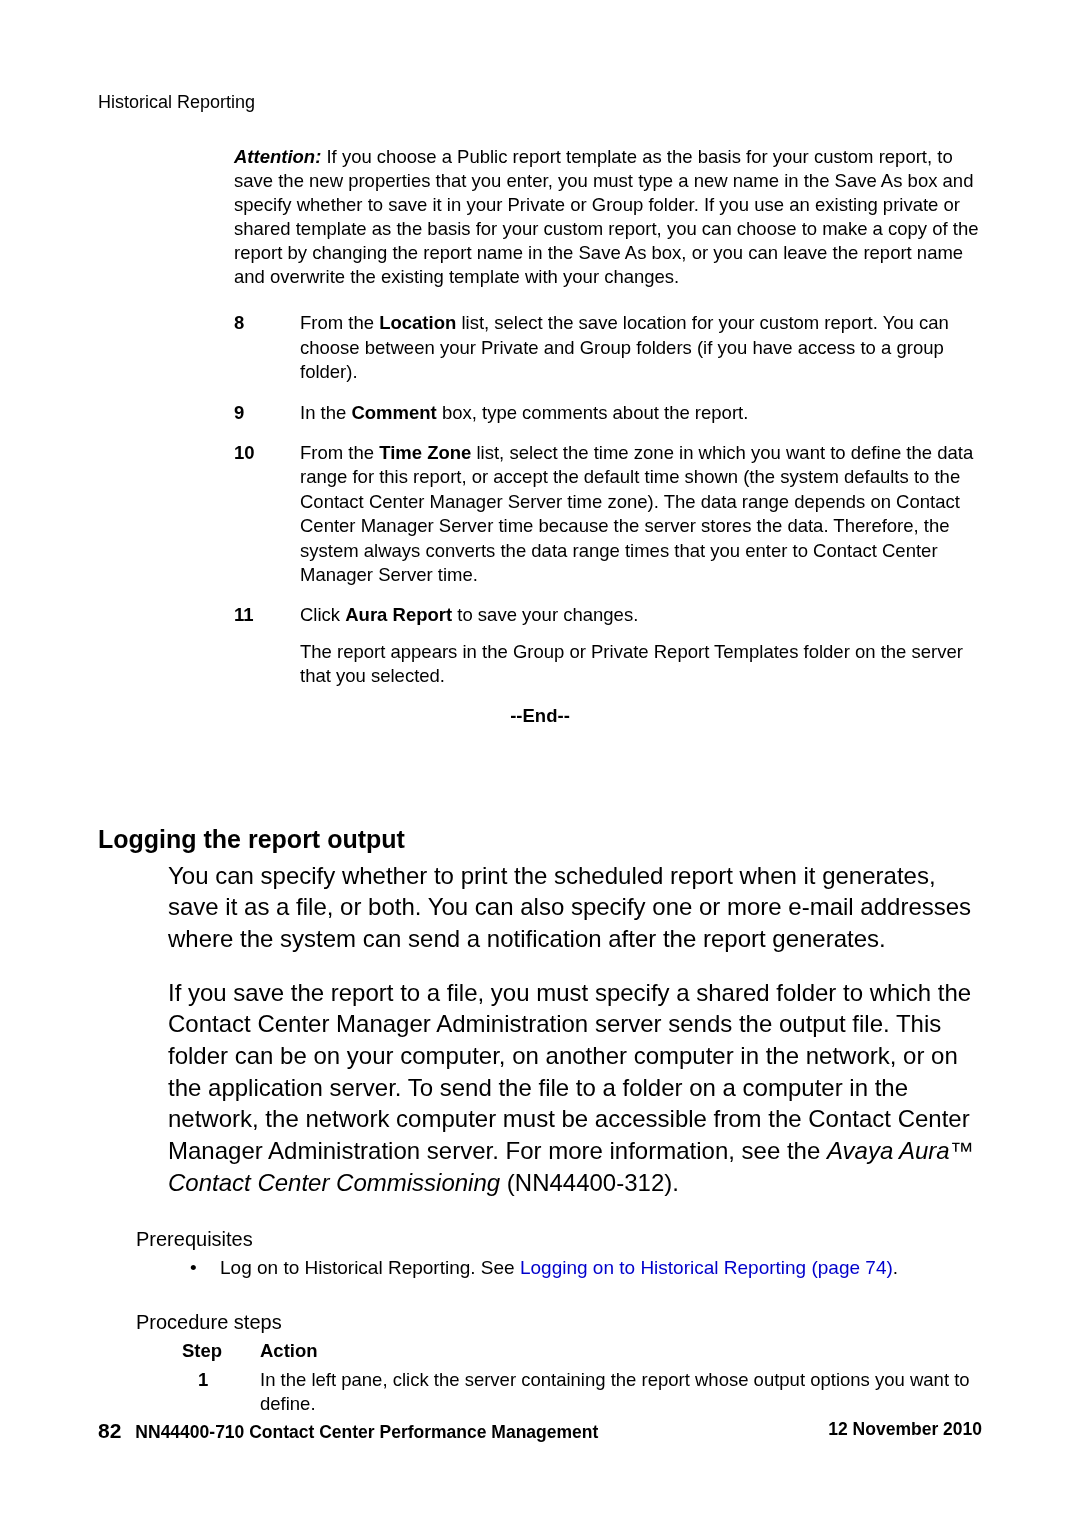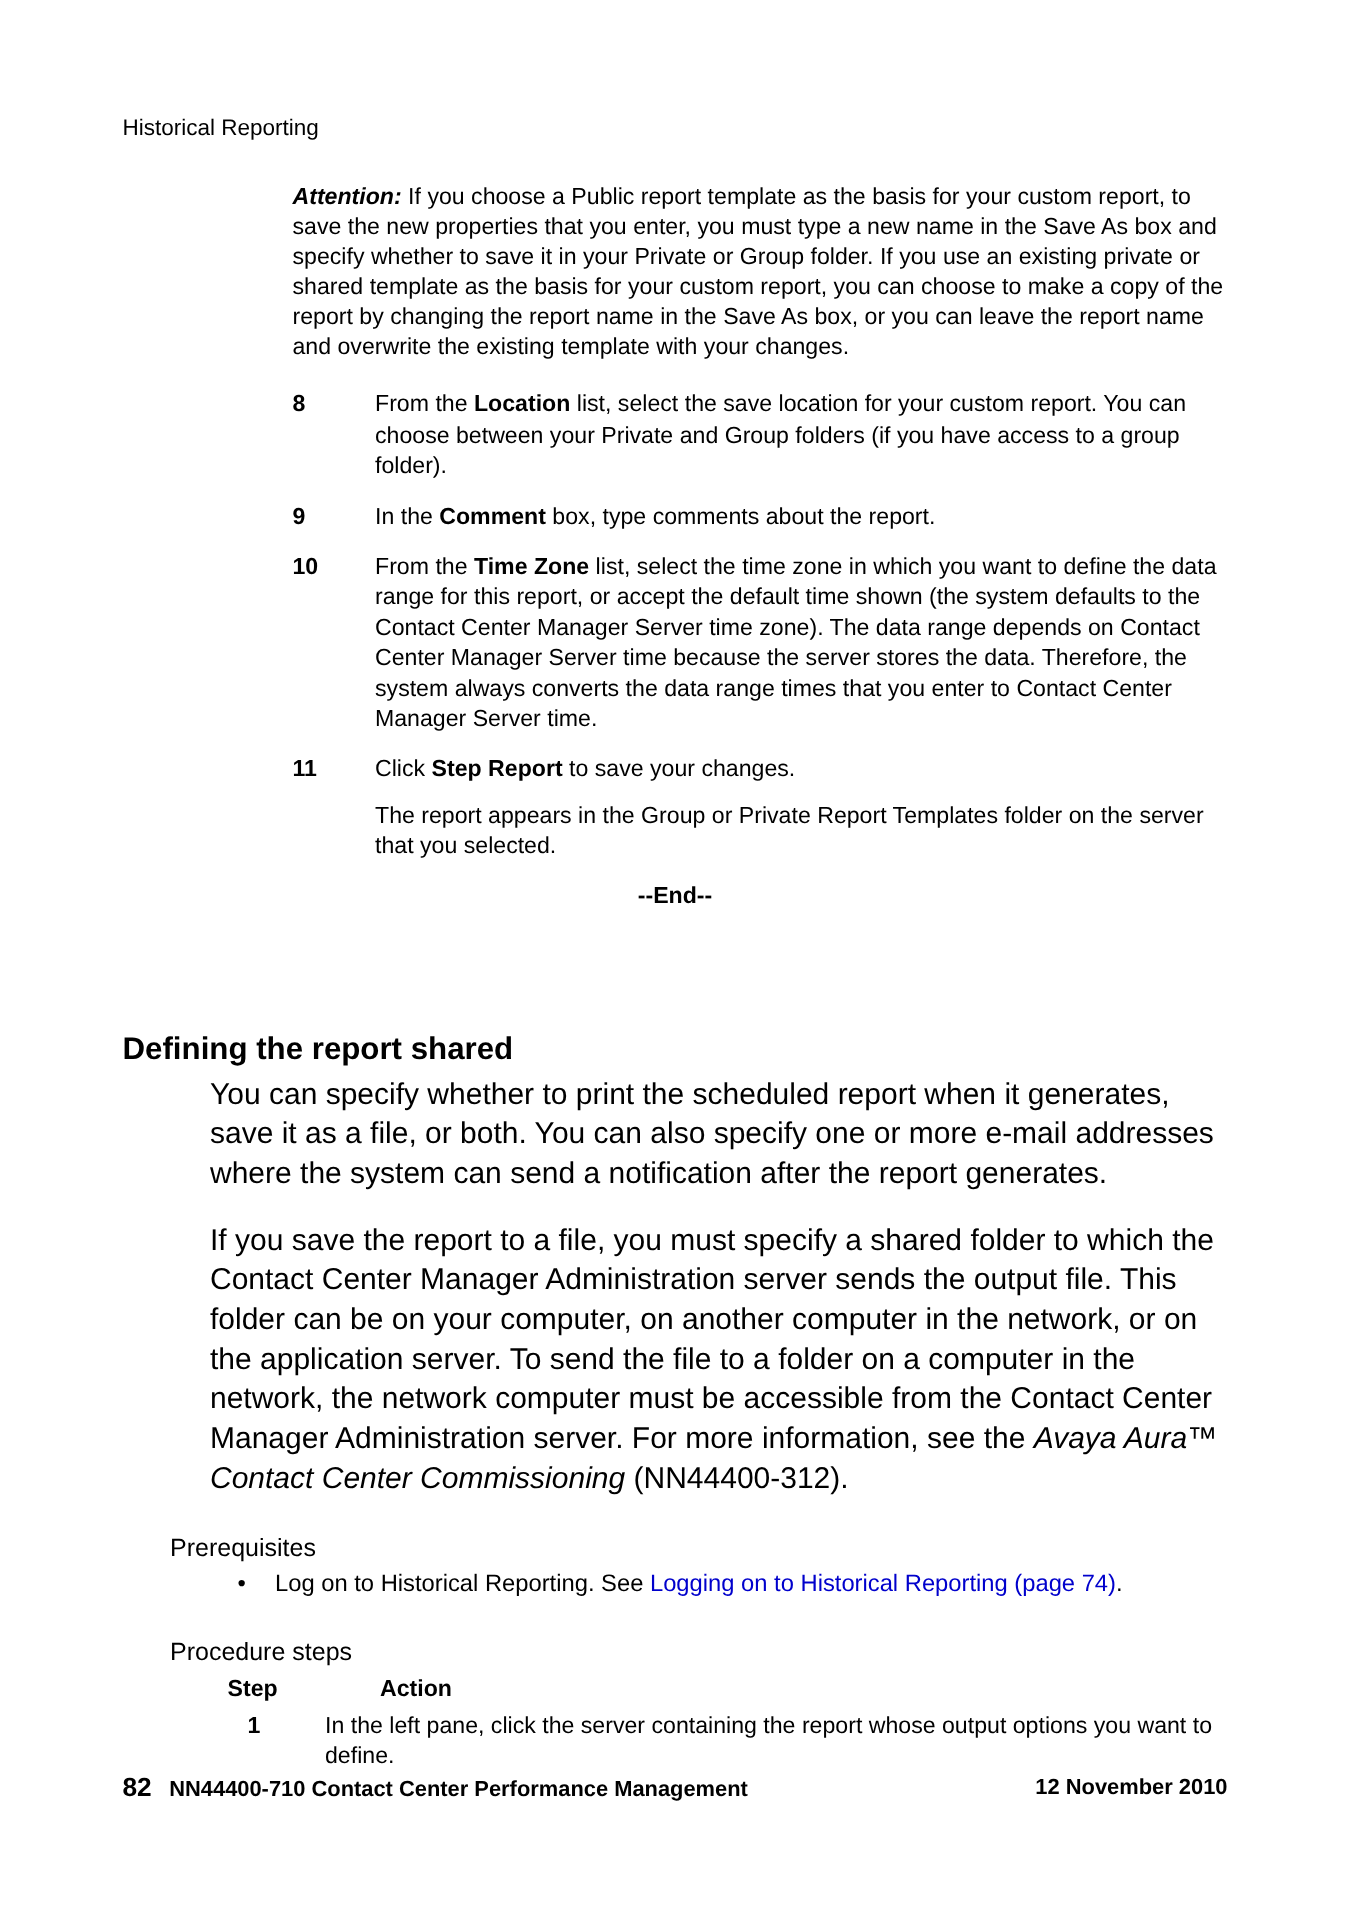--- a/index.html
+++ b/index.html
@@ -107,21 +107,20 @@
   }
   .link {
     color: #0000cc;
   }
   .procedure-table-head {
     display: flex;
     margin-left: 84px;
     font-size: 18.5px;
     font-weight: bold;
     margin-top: 6px;
-    gap: 44px;
   }
   .procedure-table-head .col1 {
     width: 78px;
   }
   .procedure-step {
     display: flex;
     margin-left: 100px;
     font-size: 18.5px;
     line-height: 1.32;
     margin-top: 6px;
@@ -187,30 +186,30 @@
       <div class="step">
         <div class="step-num">10</div>
         <div class="step-body">
           <span>From the </span><span class="bold">Time Zone</span><span> list, select the time zone in which you want to define the data range for this report, or accept the default time shown (the system defaults to the Contact Center Manager Server time zone). The data range depends on Contact Center Manager Server time because the server stores the data. Therefore, the system always converts the data range times that you enter to Contact Center Manager Server time.</span>
         </div>
       </div>
 
       <div class="step">
         <div class="step-num">11</div>
         <div class="step-body">
-          <span>Click </span><span class="bold">Step Report</span><span> to save your changes.</span>
+          <span>Click </span><span class="bold">Aura Report</span><span> to save your changes.</span>
           <div class="post-step">The report appears in the Group or Private Report Templates folder on the server that you selected.</div>
         </div>
       </div>
 
     </div>
 
     <div class="end-marker">--End--</div>
 
-    <div class="section-heading">Defining the report shared</div>
+    <div class="section-heading">Logging the report output</div>
 
     <div class="section-body">
       <p>You can specify whether to print the scheduled report when it generates, save it as a file, or both. You can also specify one or more e-mail addresses where the system can send a notification after the report generates.</p>
       <p>
         <span>If you save the report to a file, you must specify a shared folder to which the Contact Center Manager Administration server sends the output file. This folder can be on your computer, on another computer in the network, or on the application server. To send the file to a folder on a computer in the network, the network computer must be accessible from the Contact Center Manager Administration server. For more information, see the </span><span class="italic">Avaya Aura™ Contact Center Commissioning</span><span> (NN44400-312).</span>
       </p>
     </div>
 
     <div class="subsection-heading">Prerequisites</div>
     <div class="bullet-list">

